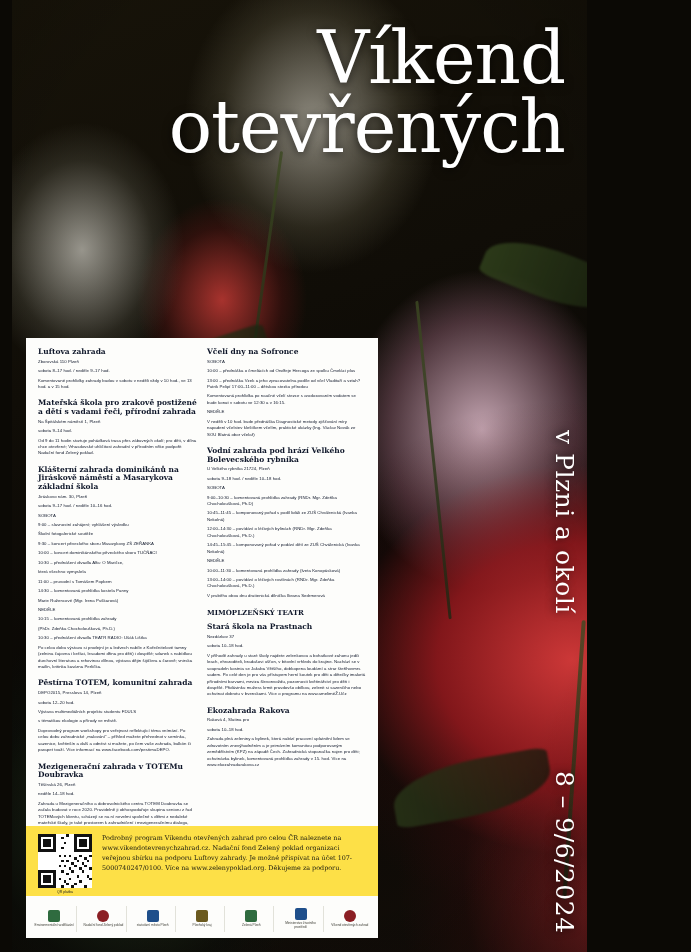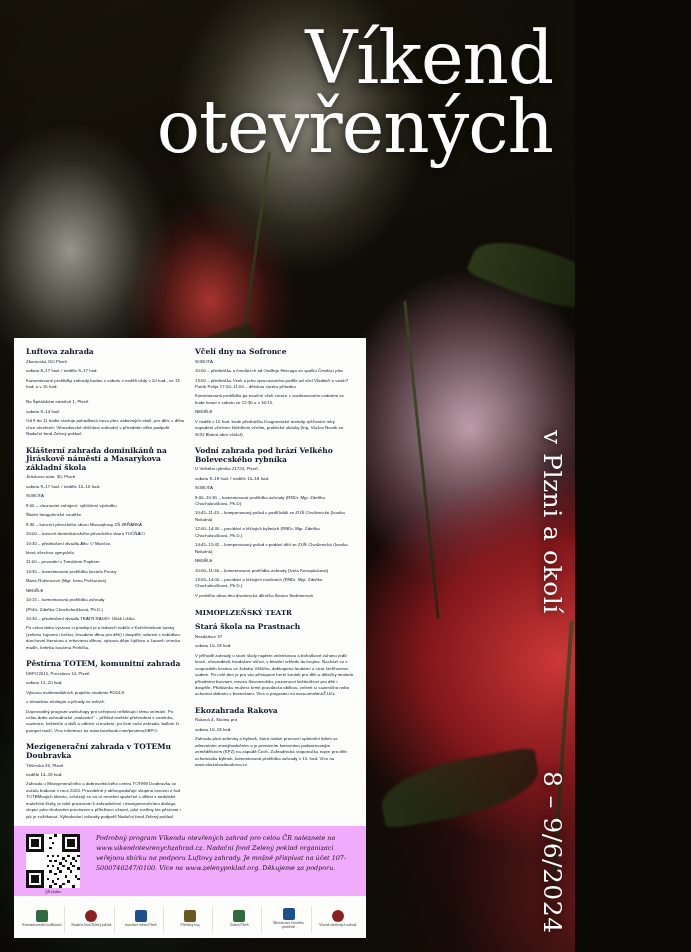--- a/index.html
+++ b/index.html
@@ -7,20 +7,21 @@
     width:691px;height:952px;
     background:#0b0905;
     font-family:"Liberation Sans", sans-serif;
     overflow:hidden;
     position:relative;
   }
   #poster{
     position:absolute;inset:0;
     width:575px;height:952px;
     overflow:hidden;
+    margin-left:12px;
   }
   
   .bg{
     position:absolute;inset:0;
     background:
       radial-gradient(ellipse 300px 260px at 560px 660px, rgba(214,58,58,.95) 0%, rgba(150,25,30,.85) 45%, rgba(60,12,14,.2) 75%, rgba(0,0,0,0) 100%),
       radial-gradient(ellipse 170px 200px at 470px 430px, rgba(226,190,205,.85) 0%, rgba(150,100,120,.45) 55%, rgba(0,0,0,0) 80%),
       radial-gradient(ellipse 150px 180px at 300px 120px, rgba(238,234,220,.55) 0%, rgba(120,115,90,.25) 60%, rgba(0,0,0,0) 85%),
       radial-gradient(ellipse 120px 150px at 70px 250px, rgba(240,238,228,.6) 0%, rgba(110,110,95,.25) 60%, rgba(0,0,0,0) 85%),
       radial-gradient(ellipse 100px 120px at 210px 300px, rgba(205,60,55,.8) 0%, rgba(90,20,20,.4) 60%, rgba(0,0,0,0) 85%),
@@ -87,24 +88,24 @@
     letter-spacing:.05px;
   }
   .block p.sp{margin-top:3px;}
   .bonus{
     font-family:"DejaVu Serif", serif;
     font-size:7px;font-weight:700;margin:6px 0 6px 0;
   }
   
   .footer{
     position:absolute;left:14px;top:826px;width:352px;height:70px;
-    background:#f0abfc;
+    background:#fde047;
     box-sizing:border-box;
     padding:8px 12px;
-    display:flex;gap:16px;font-style:italic;
+    display:flex;gap:10px;
   }
   .qr{width:54px;height:54px;flex:0 0 54px;}
   .qr svg{display:block;}
   .qrcap{font-size:3.6px;text-align:center;margin-top:2px;color:#2a2a22;}
   .foot-txt{
     font-family:"DejaVu Serif", serif;
     font-size:6.4px;line-height:1.55;color:#17170f;
   }
   
   .logos{
@@ -156,20 +157,22 @@
     <div class="cols">
       <div class="col left" id="col-left">
           <div class="block">
             <h3>Luftova zahrada</h3>
             <p>Zborovská 110 Plzeň</p>
             <p class="sp">sobota 8–17 hod. / neděle 9–17 hod.</p>
             <p class="sp">Komentované prohlídky zahrady budou v sobotu
 v neděli vždy v 10 hod., ve 13 hod. a v 15 hod.</p>
           </div>
           <div class="block">
+            <h3>Mateřská škola pro zrakově postižené
+a dětí s vadami řeči, přírodní zahrada</h3>
             <p>Na Špitálském náměstí 1, Plzeň</p>
             <p class="sp">sobota 9–14 hod.</p>
             <p class="sp">Od 9 do 11 hodin startuje pohádková trasa přes zábavných okolí; pro děti, v dílna chce otevřené; Vrhasdovské uhličitost zahradní v přírodním věke podpořit Nadační fond Zelený poklad.</p>
           </div>
           <div class="block">
             <h3>Klášterní zahrada dominikánů na Jiráskově
 náměstí a Masarykova základní škola</h3>
             <p>Jiráskovo nám. 30, Plzeň</p>
             <p class="sp">sobota 9–17 hod. / neděle 10–16 hod.</p>
             <p class="sp">SOBOTA</p>

